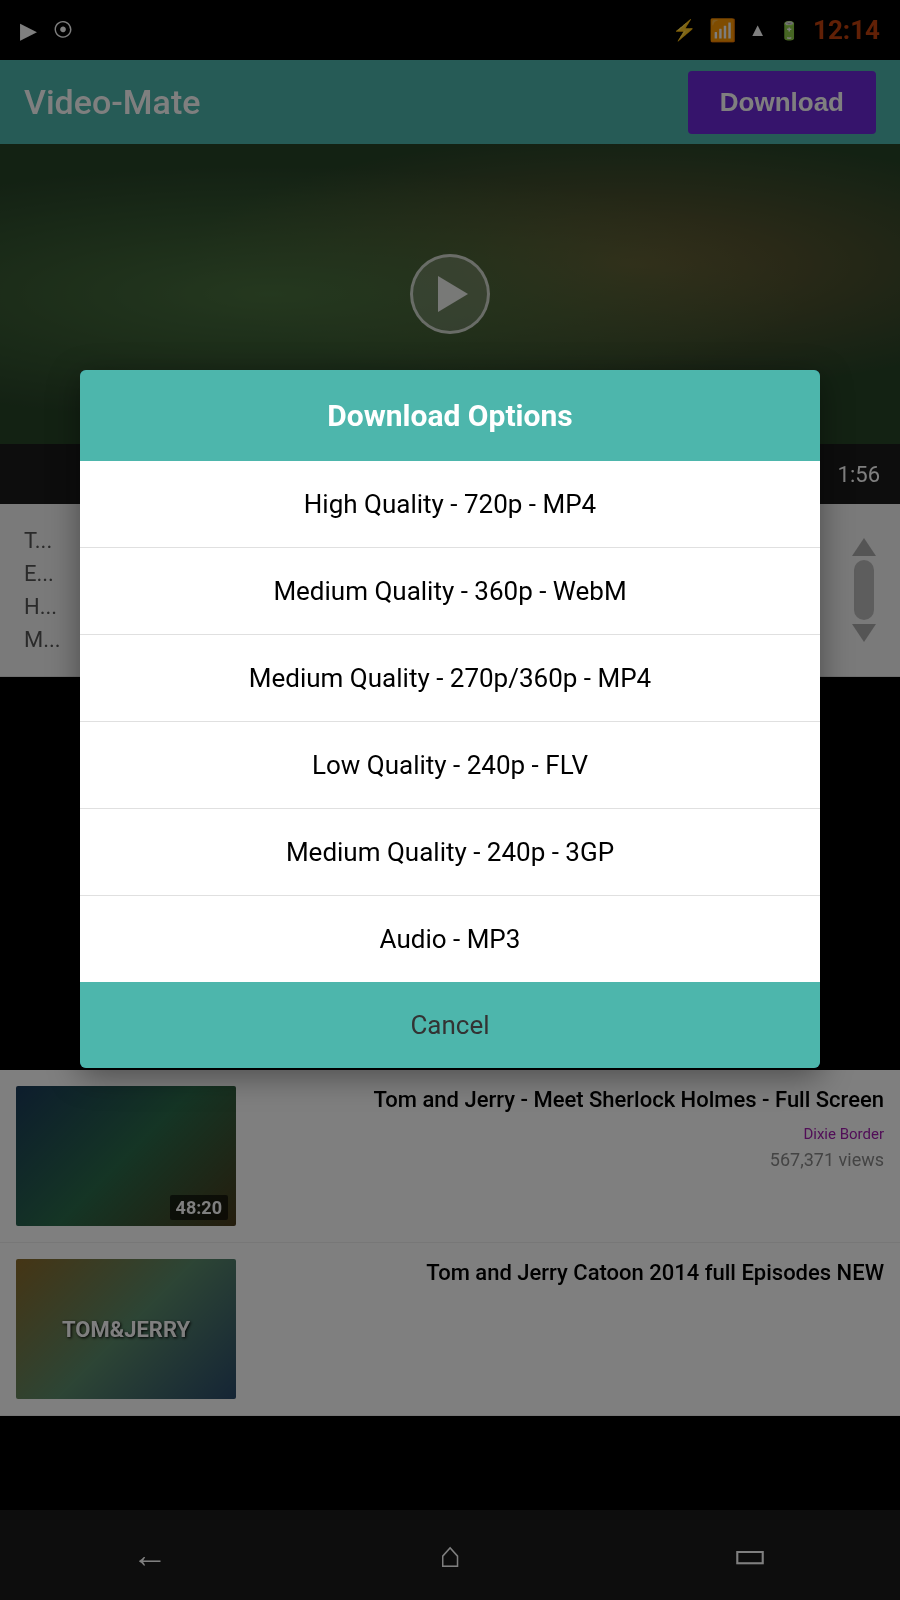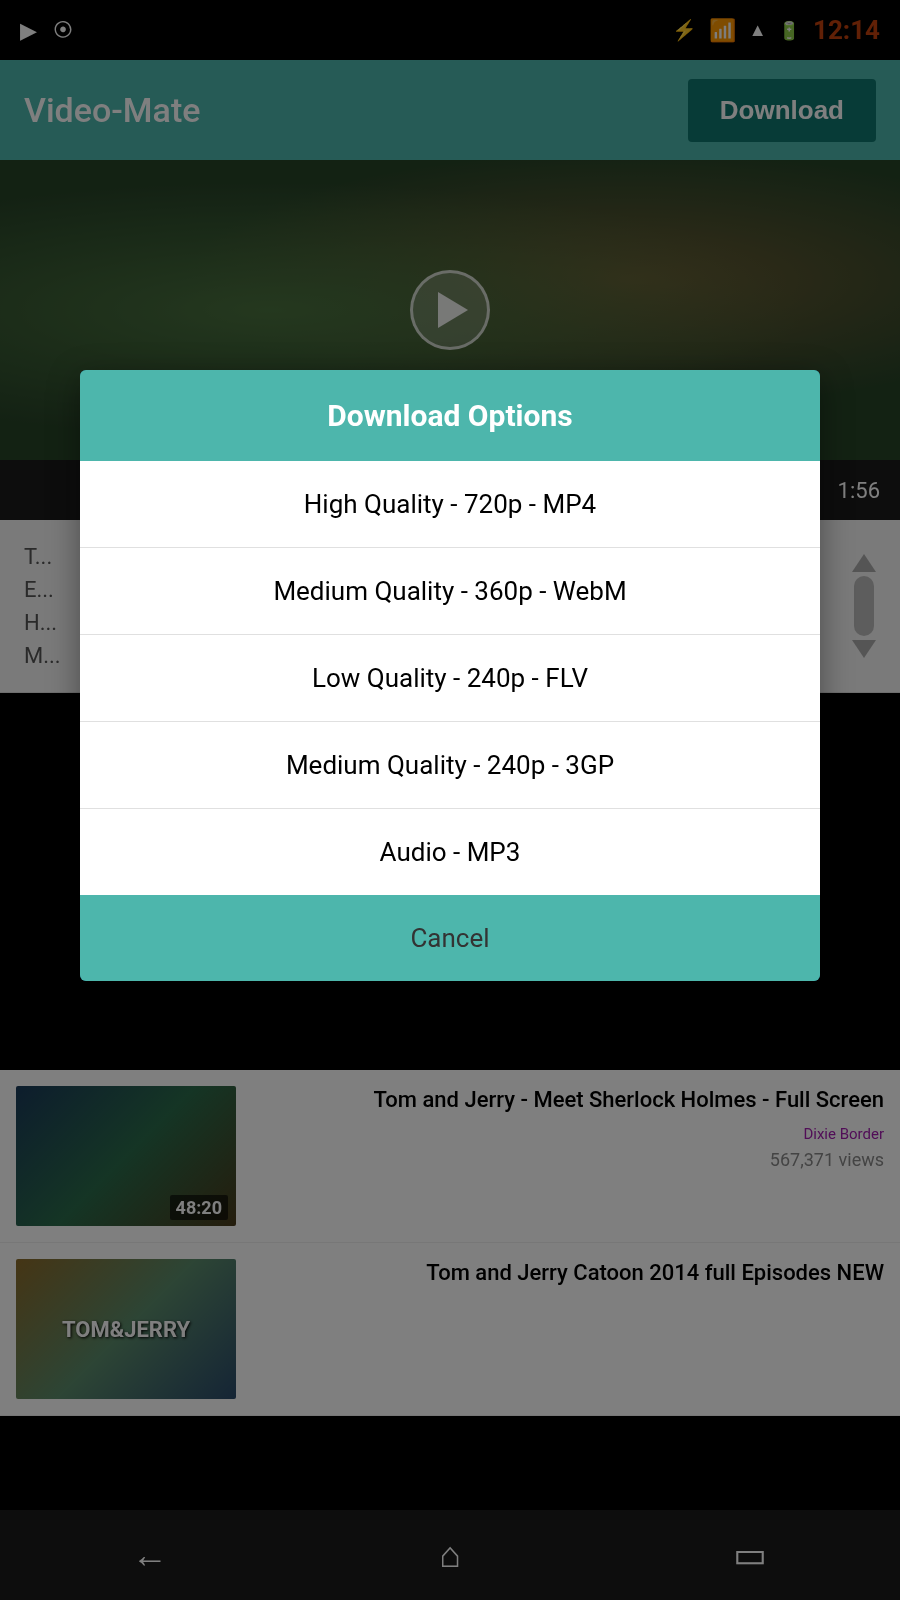--- a/index.html
+++ b/index.html
@@ -41,36 +41,36 @@
     }
     .status-time {
       color: #c2410c;
       font-size: 26px;
       font-weight: bold;
     }
 
     
     .app-bar {
       width: 100%;
-      height: 100px;
+      height: 84px;
       background: #4db6ac;
       display: flex;
       align-items: center;
       justify-content: space-between;
       padding: 0 24px;
       position: relative;
       z-index: 100;
     }
     .app-title {
       color: #fff;
       font-size: 34px;
       font-weight: 500;
     }
     .download-btn {
-      background: #0f766e;
+      background: #6d28d9;
       color: #fff;
       border: none;
       padding: 16px 32px;
       font-size: 26px;
       font-weight: bold;
       cursor: pointer;
       border-radius: 4px;
     }
 
     
@@ -352,20 +352,23 @@
     <span class="dialog-title">Download Options</span>
   </div>
 
   <div class="dialog-option">
     <span class="dialog-option-text">High Quality - 720p - MP4</span>
   </div>
   <div class="dialog-option">
     <span class="dialog-option-text">Medium Quality - 360p - WebM</span>
   </div>
   <div class="dialog-option">
+    <span class="dialog-option-text">Medium Quality - 270p/360p - MP4</span>
+  </div>
+  <div class="dialog-option">
     <span class="dialog-option-text">Low Quality - 240p - FLV</span>
   </div>
   <div class="dialog-option">
     <span class="dialog-option-text">Medium Quality - 240p - 3GP</span>
   </div>
   <div class="dialog-option" style="border-bottom:none;">
     <span class="dialog-option-text">Audio - MP3</span>
   </div>
 
   <div class="dialog-cancel">

